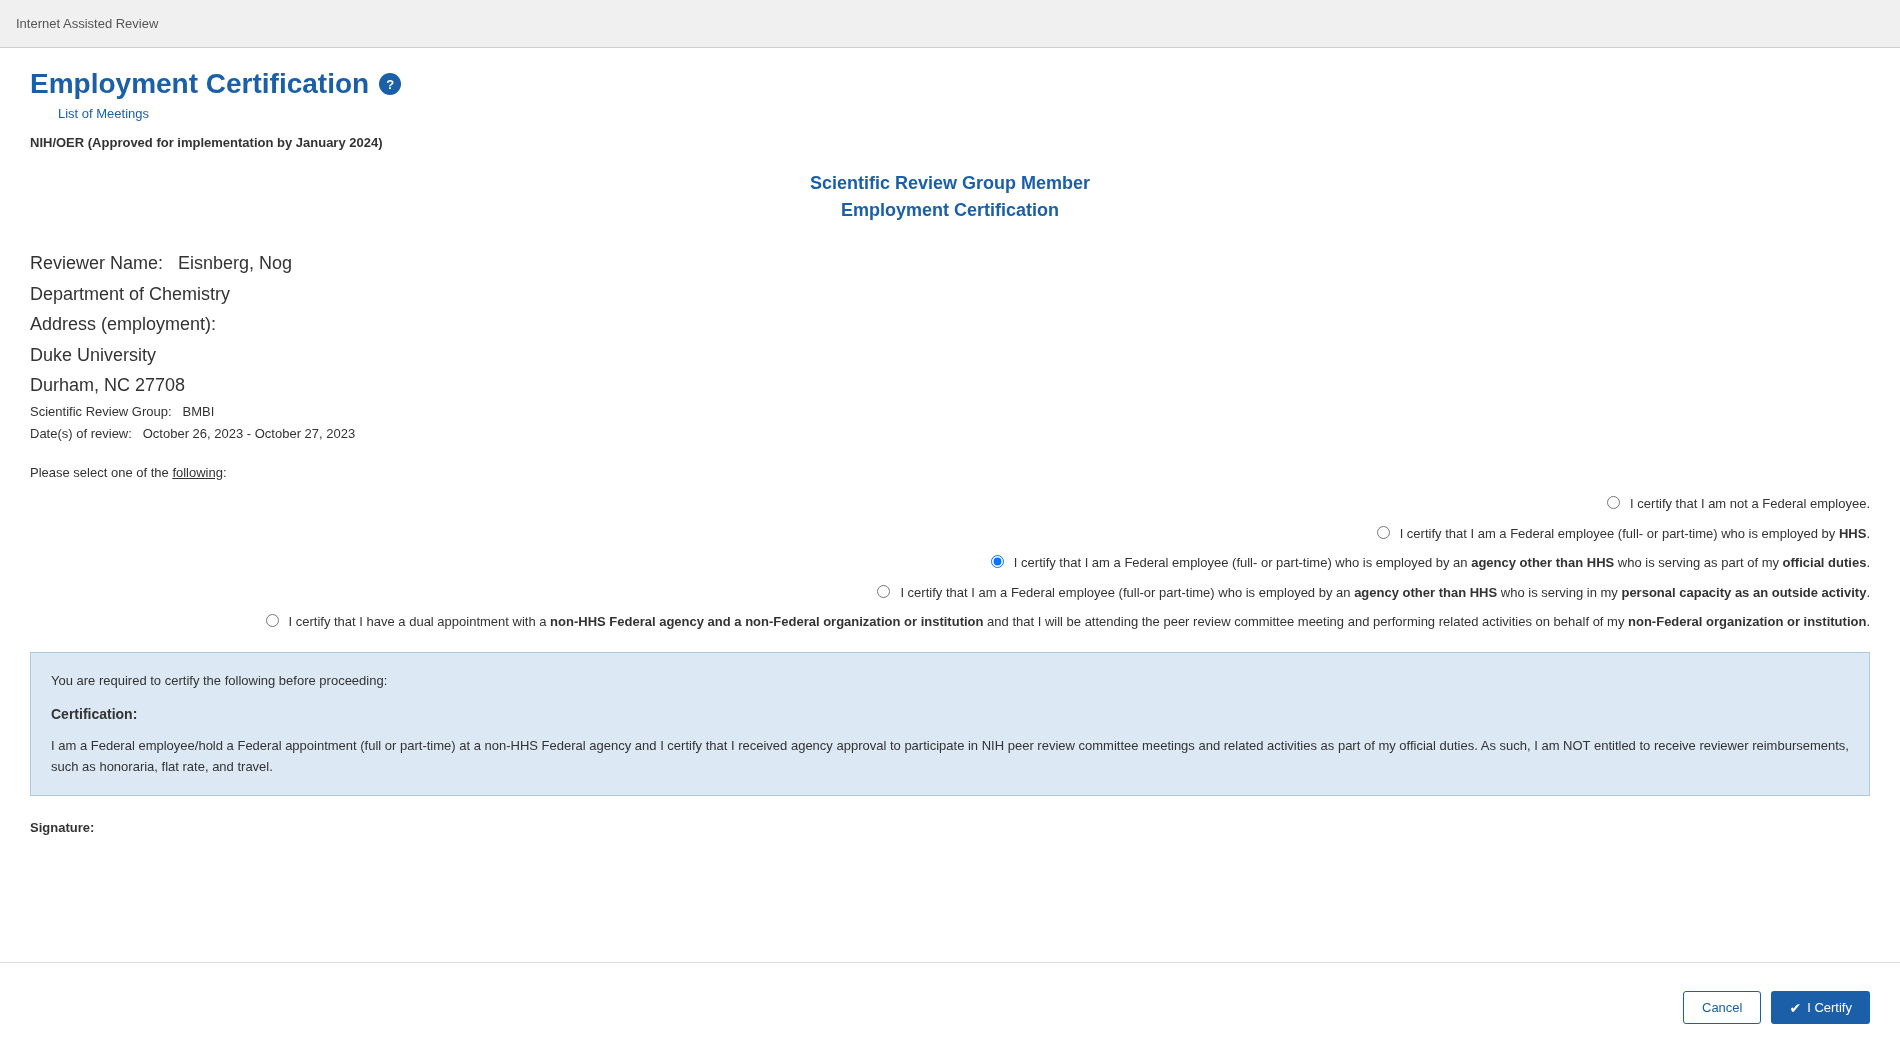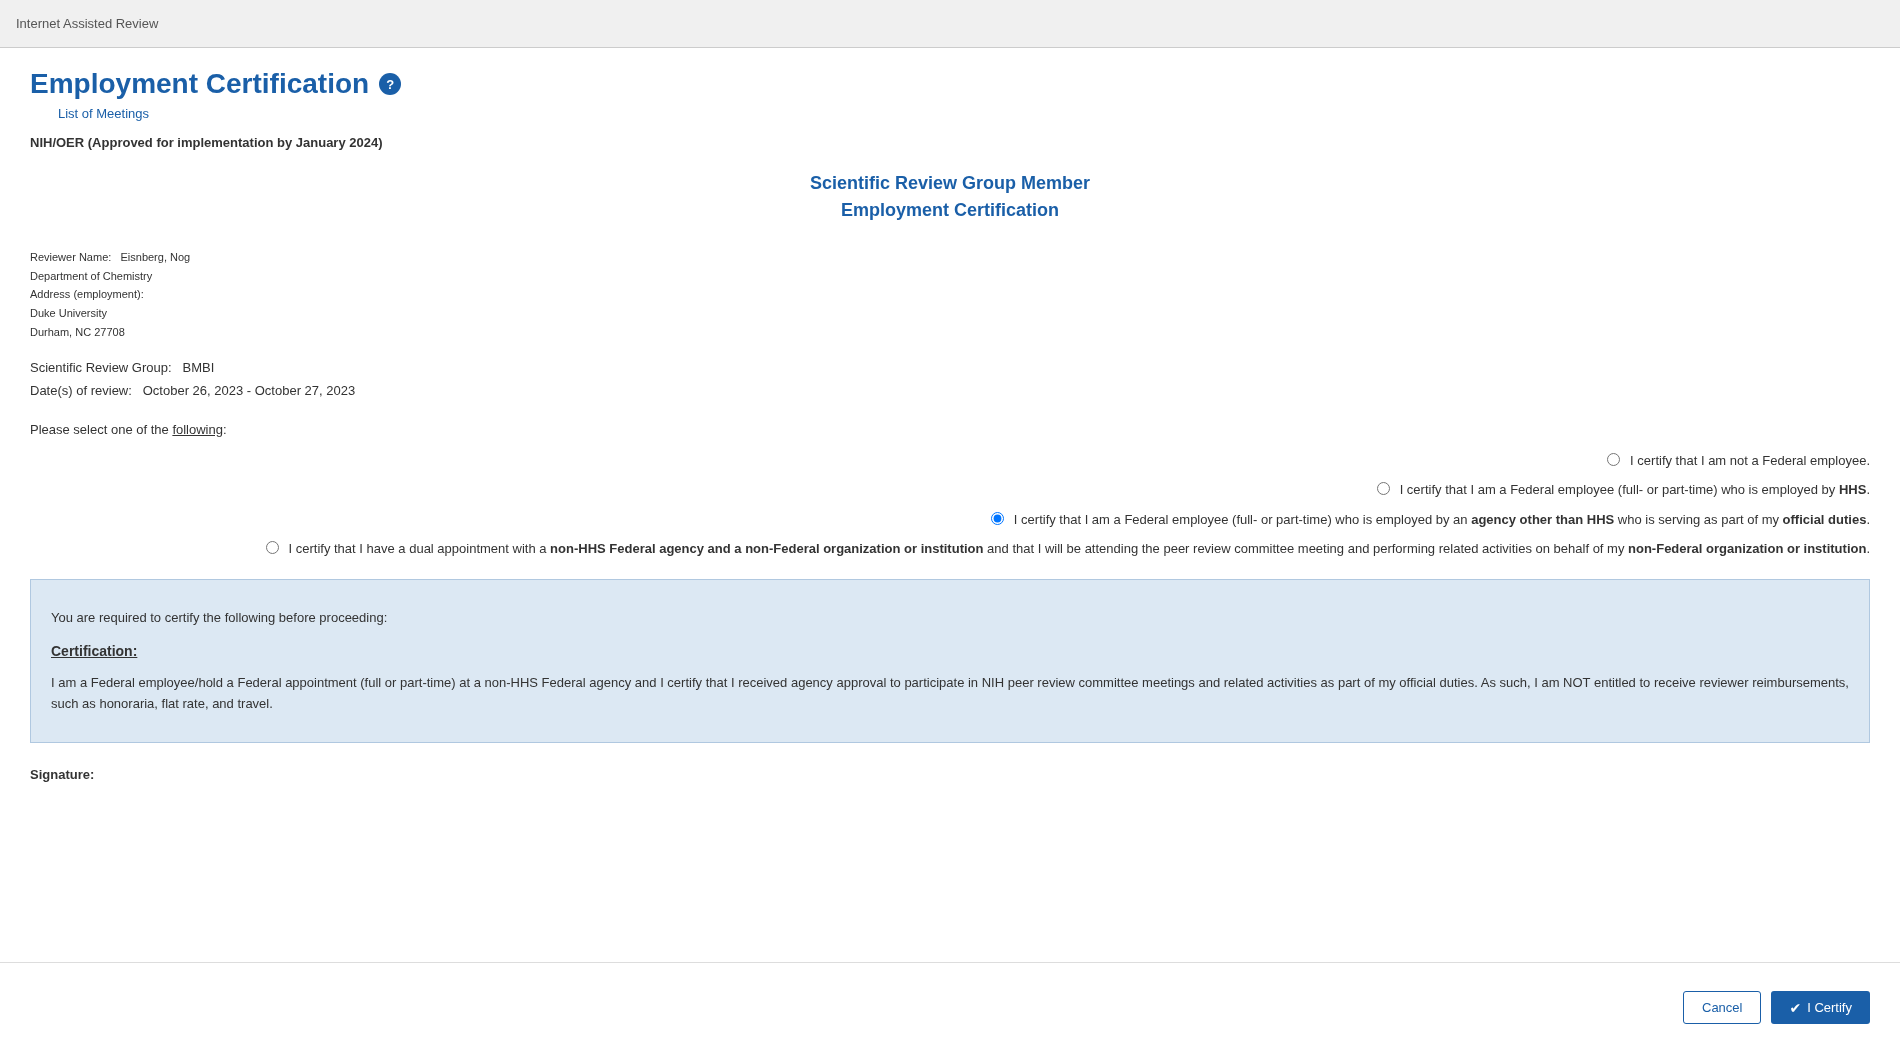--- a/index.html
+++ b/index.html
@@ -58,23 +58,23 @@
     }
     .center-heading {
       text-align: center;
       color: #1a5fa8;
       font-size: 18px;
       font-weight: bold;
       line-height: 1.5;
       margin-bottom: 24px;
     }
     .reviewer-info {
-      font-size: 11px;
+      font-size: 18px;
       line-height: 1.7;
-      margin-bottom: 16px;
+      margin-bottom: 0;
     }
     .review-group-info {
       font-size: 13px;
       line-height: 1.7;
       margin-bottom: 20px;
     }
     .select-instruction {
       font-size: 13px;
       margin-bottom: 14px;
     }
@@ -93,34 +93,33 @@
       line-height: 1.5;
     }
     .radio-item input[type="radio"] {
       margin-top: 2px;
       cursor: pointer;
       flex-shrink: 0;
     }
     .certification-box {
       background: #dce8f3;
       border: 1px solid #b0c8e0;
-      padding: 28px 20px;
+      padding: 18px 20px;
       margin-bottom: 24px;
       font-size: 13px;
       line-height: 1.6;
     }
     .certification-box .cert-required {
       margin-bottom: 12px;
       color: #333;
     }
     .certification-box .cert-title {
       font-weight: bold;
       font-size: 14px;
       margin-bottom: 10px;
-      text-decoration: underline;
     }
     .certification-box .cert-body {
       color: #333;
     }
     .signature-section {
       font-size: 13px;
       margin-bottom: 30px;
     }
     .signature-label {
       font-weight: bold;
@@ -224,20 +223,24 @@
     <div class="radio-item">
       <input type="radio" name="employment" id="opt2" style="">
       <label for="opt2">I certify that I am a Federal employee (full- or part-time) who is employed by <strong>HHS</strong>.</label>
     </div>
 
     <div class="radio-item">
       <input type="radio" name="employment" id="opt3" checked="" style="">
       <label for="opt3">I certify that I am a Federal employee (full- or part-time) who is employed by an <strong>agency other than HHS</strong> who is serving as part of my <strong>official duties</strong>.</label>
     </div>
 
+    <div class="radio-item">
+      <input type="radio" name="employment" id="opt4" style="">
+      <label for="opt4">I certify that I am a Federal employee (full-or part-time) who is employed by an <strong>agency other than HHS</strong> who is serving in my <strong>personal capacity as an outside activity</strong>.</label>
+    </div>
 
     <div class="radio-item">
       <input type="radio" name="employment" id="opt5" style="">
       <label for="opt5">I certify that I have a dual appointment with a <strong>non-HHS Federal agency and a non-Federal organization or institution</strong> and that I will be attending the peer review committee meeting and performing related activities on behalf of my <strong>non-Federal organization or institution</strong>.</label>
     </div>
 
   </div>
 
   <div class="certification-box">
     <div class="cert-required">You are required to certify the following before proceeding:</div>

